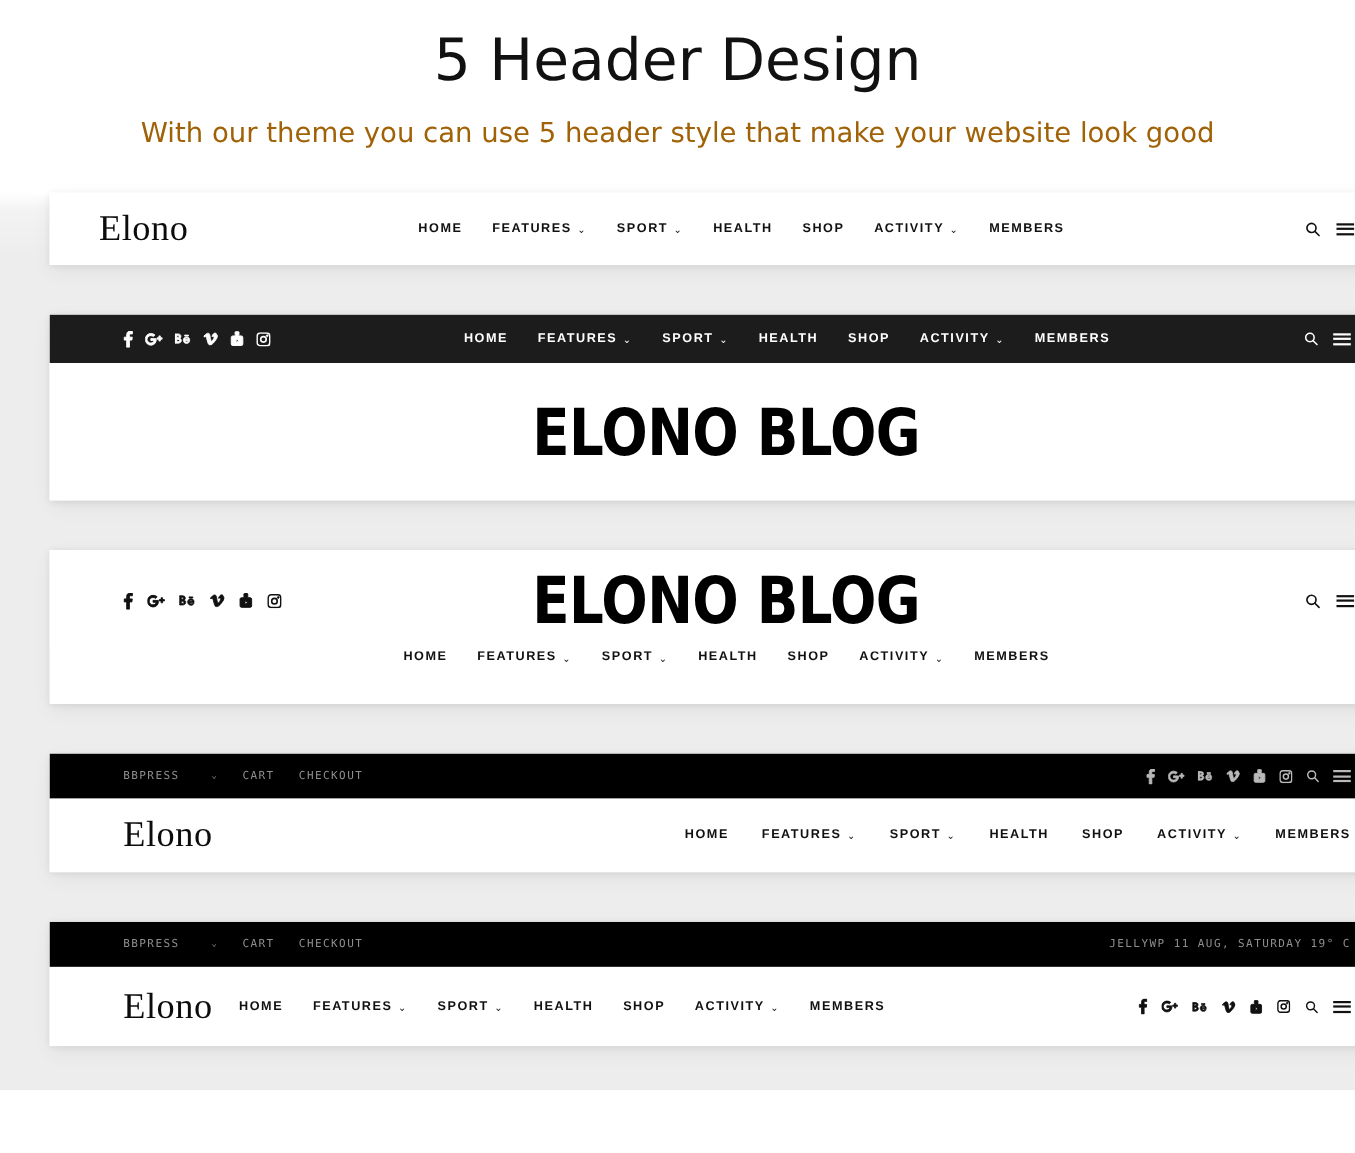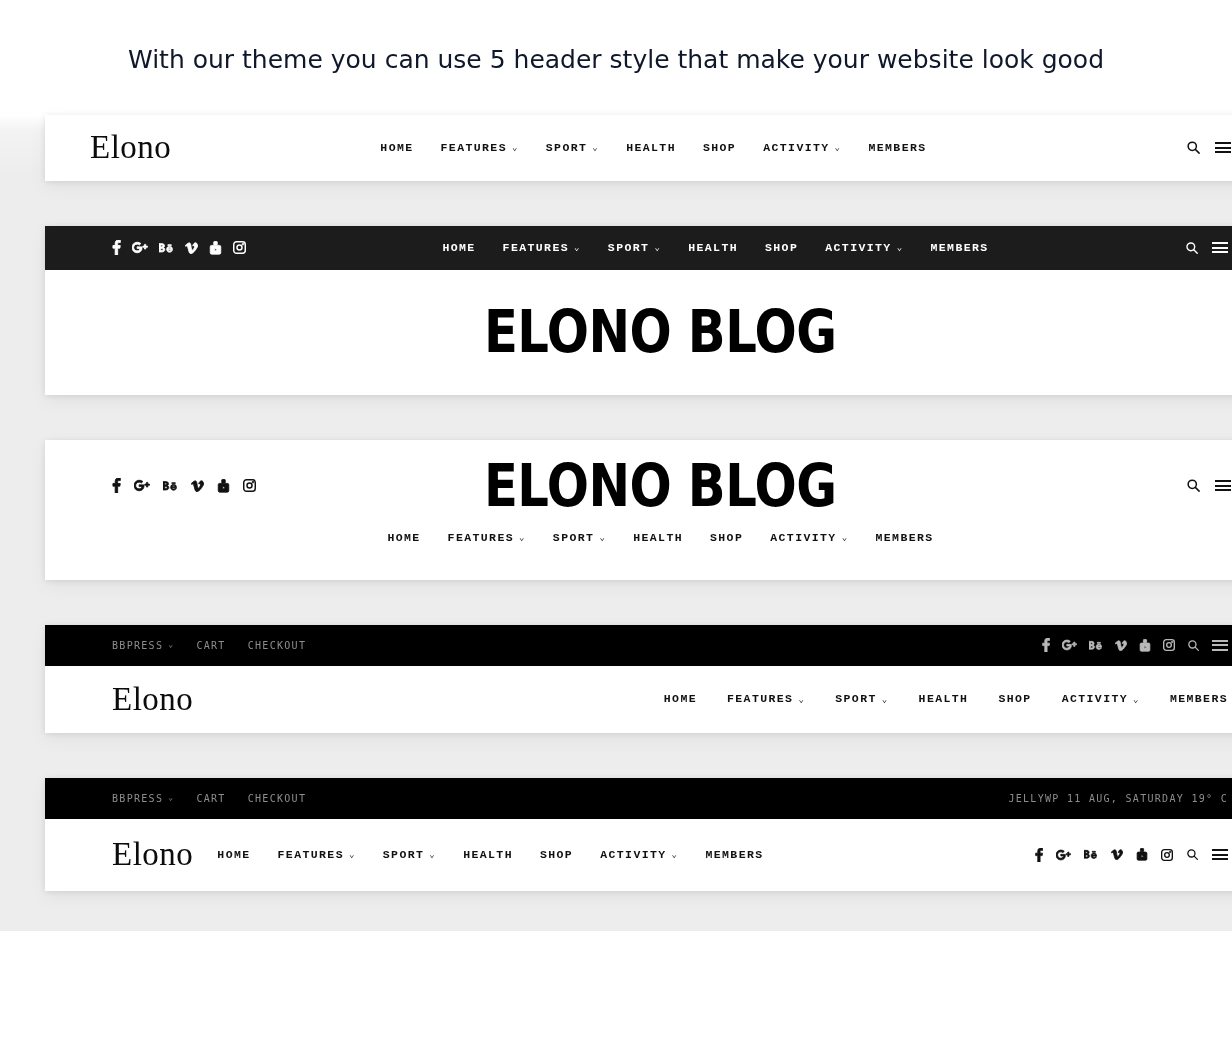--- a/index.html
+++ b/index.html
@@ -24,21 +24,21 @@
     font-weight: 400;
     letter-spacing: 0px;
     color: #111111;
     line-height: 1.15;
   }
   .page-subtitle {
     margin-top: 18px;
     font-family: "DejaVu Sans", sans-serif;
     font-size: 25px;
     font-weight: 400;
-    color: #0f172a;
+    color: #a16207;
     line-height: 1.3;
   }
 
   
   .demo-stack {
     margin-top: 38px;
     padding: 0 45px 40px 45px;
     background: linear-gradient(to bottom, #ffffff 0px, #f3f3f3 16px, #ededed 60px, #ededed 100%);
   }
   .header-card {
@@ -81,21 +81,21 @@
     white-space: nowrap;
   }
 
   
   .nav {
     display: flex;
     align-items: center;
     white-space: nowrap;
   }
   .nav-item {
-    font-family: Liberation Mono, monospace;
+    font-family: Liberation Sans, sans-serif;
     font-size: 11.5px;
     font-weight: 700;
     letter-spacing: 1.4px;
     color: #111111;
     text-transform: uppercase;
     margin-right: 27px;
     display: inline-flex;
     align-items: center;
     line-height: 1;
     cursor: pointer;
@@ -144,20 +144,21 @@
     font-family: "DejaVu Sans Mono", monospace;
     font-size: 10px;
     font-weight: 400;
     letter-spacing: 1.3px;
     color: #8e8e8e;
     text-transform: uppercase;
     margin-right: 22px;
     display: inline-flex;
     align-items: flex-start;
     cursor: pointer;
+    gap: 24px;
   }
   .top-link .caret { margin-left: 5px; font-size: 8px; }
   .topbar-note {
     font-family: "DejaVu Sans Mono", monospace;
     font-size: 10px;
     letter-spacing: 1.3px;
     color: #8e8e8e;
     text-transform: uppercase;
     margin-left: auto;
   }
@@ -201,20 +202,21 @@
   
   #hdr5 .topbar { height: 41px; padding: 0 48px 0 67px; }
   #hdr5 .main { height: 72px; padding: 0 48px 0 67px; }
   #hdr5 .nav { margin-left: 24px; }
   #hdr5 .right { margin-left: auto; display: flex; align-items: center; gap: 13px; }
 </style>
 </head>
 <body>
 
 <div class="page-head">
+  <h1 class="page-title">5 Header Design</h1>
   <p class="page-subtitle">With our theme you can use 5 header style that make your website look good</p>
 </div>
 
 <div class="demo-stack">
 
   <div class="header-card" id="hdr1">
     <div class="bar bar-white">
       <div class="logo-serif">Elono</div>
 
       <div class="nav">

